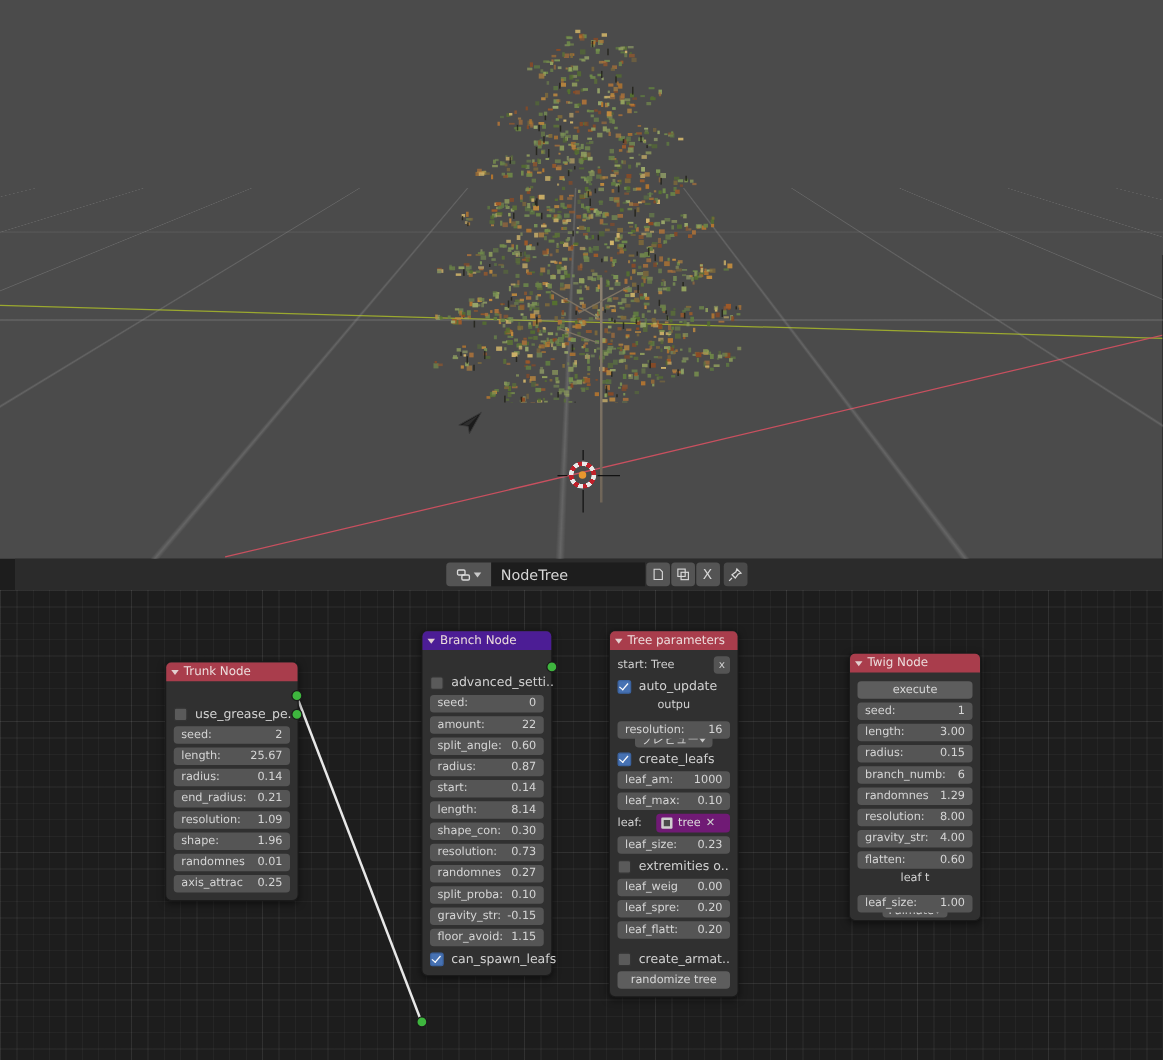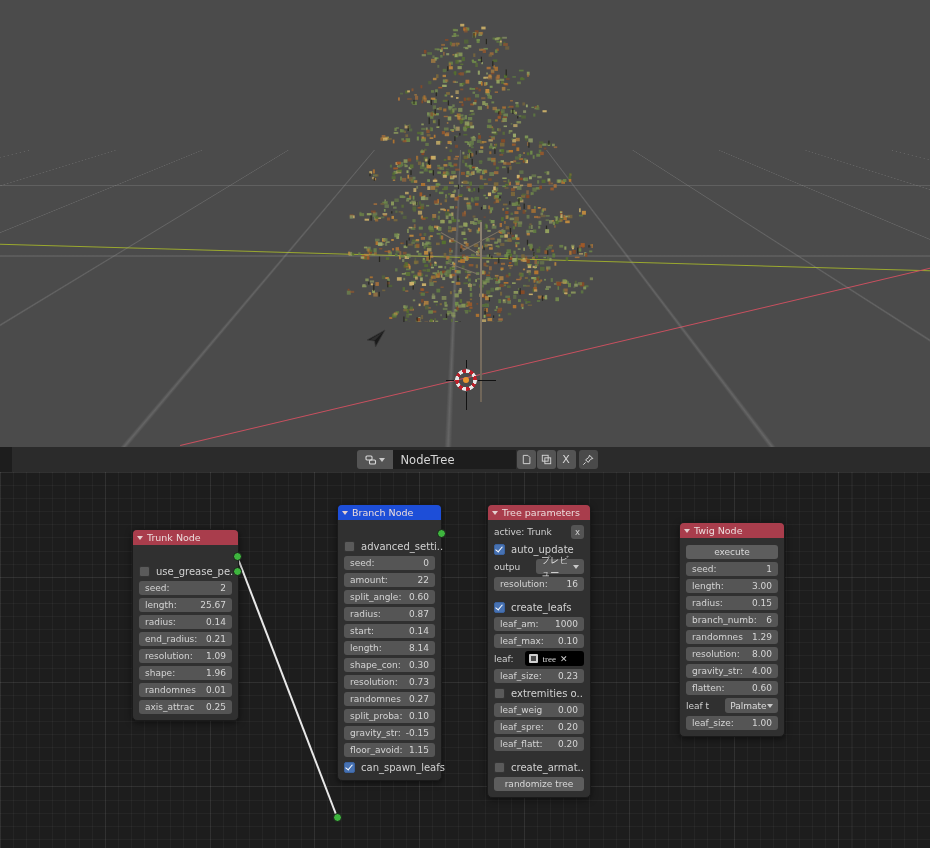--- a/index.html
+++ b/index.html
@@ -81,28 +81,28 @@
     justify-content:space-between;padding:0 6px;color:#d5d5d5;font-size:9px;margin-top:3px;}
   .field .k{white-space:nowrap;}
   .field .v{white-space:nowrap;}
   .btnfield{height:14px;background:#5d5d5d;border-radius:3px;display:flex;align-items:center;
     justify-content:center;color:#d8d8d8;font-size:9px;margin-top:3px;}
   .chkrow{height:14px;display:flex;align-items:center;gap:6px;margin-top:3px;color:#d2d2d2;font-size:10px;}
   .chk{width:9px;height:9px;border-radius:2px;background:#5a5a5a;border:1px solid #343434;flex:none;}
   .chk.on{background:#4772b3;border-color:#3b63a0;position:relative;}
   .chk.on:after{content:"";position:absolute;left:2px;top:0px;width:3px;height:6px;
     border:solid #fff;border-width:0 1.4px 1.4px 0;transform:rotate(40deg);}
-  .droprow{height:15px;display:flex;align-items:center;gap:16px;margin-top:3px;color:#d2d2d2;font-size:9px;}
+  .droprow{height:15px;display:flex;align-items:center;gap:16px;margin-top:3px;color:#d2d2d2;font-size:9px;flex-direction:column;}
   .drop{flex:1;height:15px;background:#565656;border-radius:3px;display:flex;align-items:center;
     justify-content:space-between;padding:0 5px;color:#dcdcdc;font-size:9px;}
   .caret{width:0;height:0;border-left:3px solid transparent;border-right:3px solid transparent;
     border-top:4px solid #c9c9c9;}
   .idrow{height:15px;display:flex;align-items:center;gap:12px;margin-top:3px;color:#d2d2d2;font-size:9px;}
-  .idbox{flex:1;height:15px;background:#000000;border-radius:3px;display:flex;align-items:center;
-    gap:4px;padding:0 4px;color:#dcdcdc;font-size:9px;font-family:Liberation Serif, serif;}
+  .idbox{flex:1;height:15px;background:#701a75;border-radius:3px;display:flex;align-items:center;
+    gap:4px;padding:0 4px;color:#dcdcdc;font-size:9px;}
   .objicon{width:9px;height:9px;background:#cfcfcf;border-radius:1px;position:relative;flex:none;}
   .objicon:after{content:"";position:absolute;left:2px;top:2px;right:2px;bottom:2px;background:#4b4b4b;}
   .xbtn{width:13px;height:14px;background:#545454;border-radius:3px;display:flex;align-items:center;
     justify-content:center;color:#d0d0d0;font-size:8.5px;flex:none;}
   .xflat{color:#cfcfcf;font-size:9px;flex:none;}
   .activerow{height:15px;display:flex;align-items:center;justify-content:space-between;color:#cfcfcf;font-size:9px;}
   .sep{height:6px;}
 
   .socket{position:absolute;width:7px;height:7px;border-radius:50%;background:#3eb53e;
     border:1px solid #1a1a1a;}
@@ -1758,21 +1758,21 @@
               <span class="k">randomnes</span>
               <span class="v">0.01</span>
             </div>
             <div class="field">
               <span class="k">axis_attrac</span>
               <span class="v">0.25</span>
             </div>
           </div>
         </div>
         <div class="node" style="left: 337px; top: 32px; width: 103px;">
-          <div class="node-header" style="background: #1d4ed8;">
+          <div class="node-header" style="background: #4c1d95;">
             <span class="tri"></span>
             <span>Branch Node</span>
           </div>
           <div class="node-body">
             <div class="sep"></div>
             <div class="sep"></div>
             <div class="chkrow">
               <span class="chk"></span>
               <span>advanced_setti..</span>
             </div>
@@ -1830,21 +1830,21 @@
             </div>
           </div>
         </div>
         <div class="node" style="left: 487px; top: 32px; width: 102px;">
           <div class="node-header" style="background: rgb(169, 61, 76);">
             <span class="tri"></span>
             <span>Tree parameters</span>
           </div>
           <div class="node-body">
             <div class="activerow">
-              <span>active: Trunk</span>
+              <span>start: Tree</span>
               <div class="xbtn">x</div>
             </div>
             <div class="chkrow">
               <span class="chk on"></span>
               <span>auto_update</span>
             </div>
             <div class="droprow">
               <span>outpu</span>
               <div class="drop">
                 <span>プレビュー</span>

